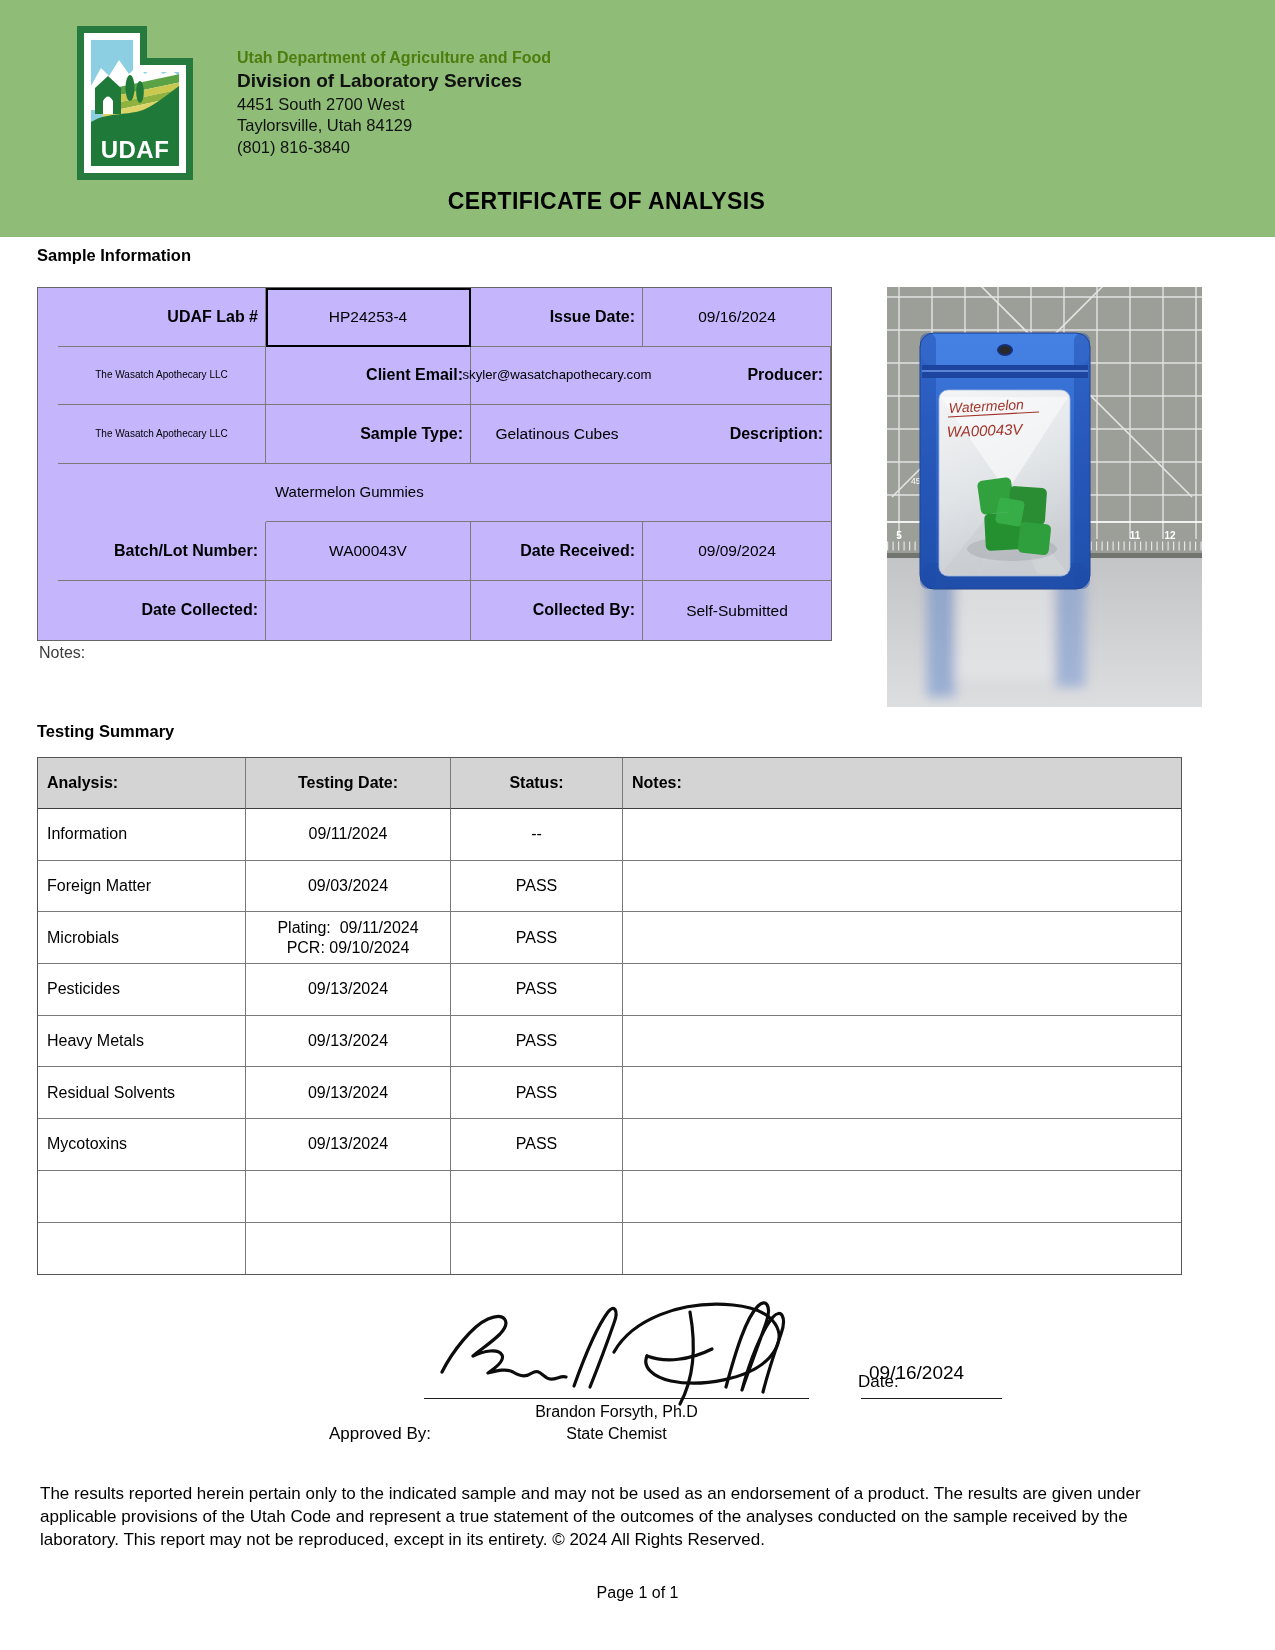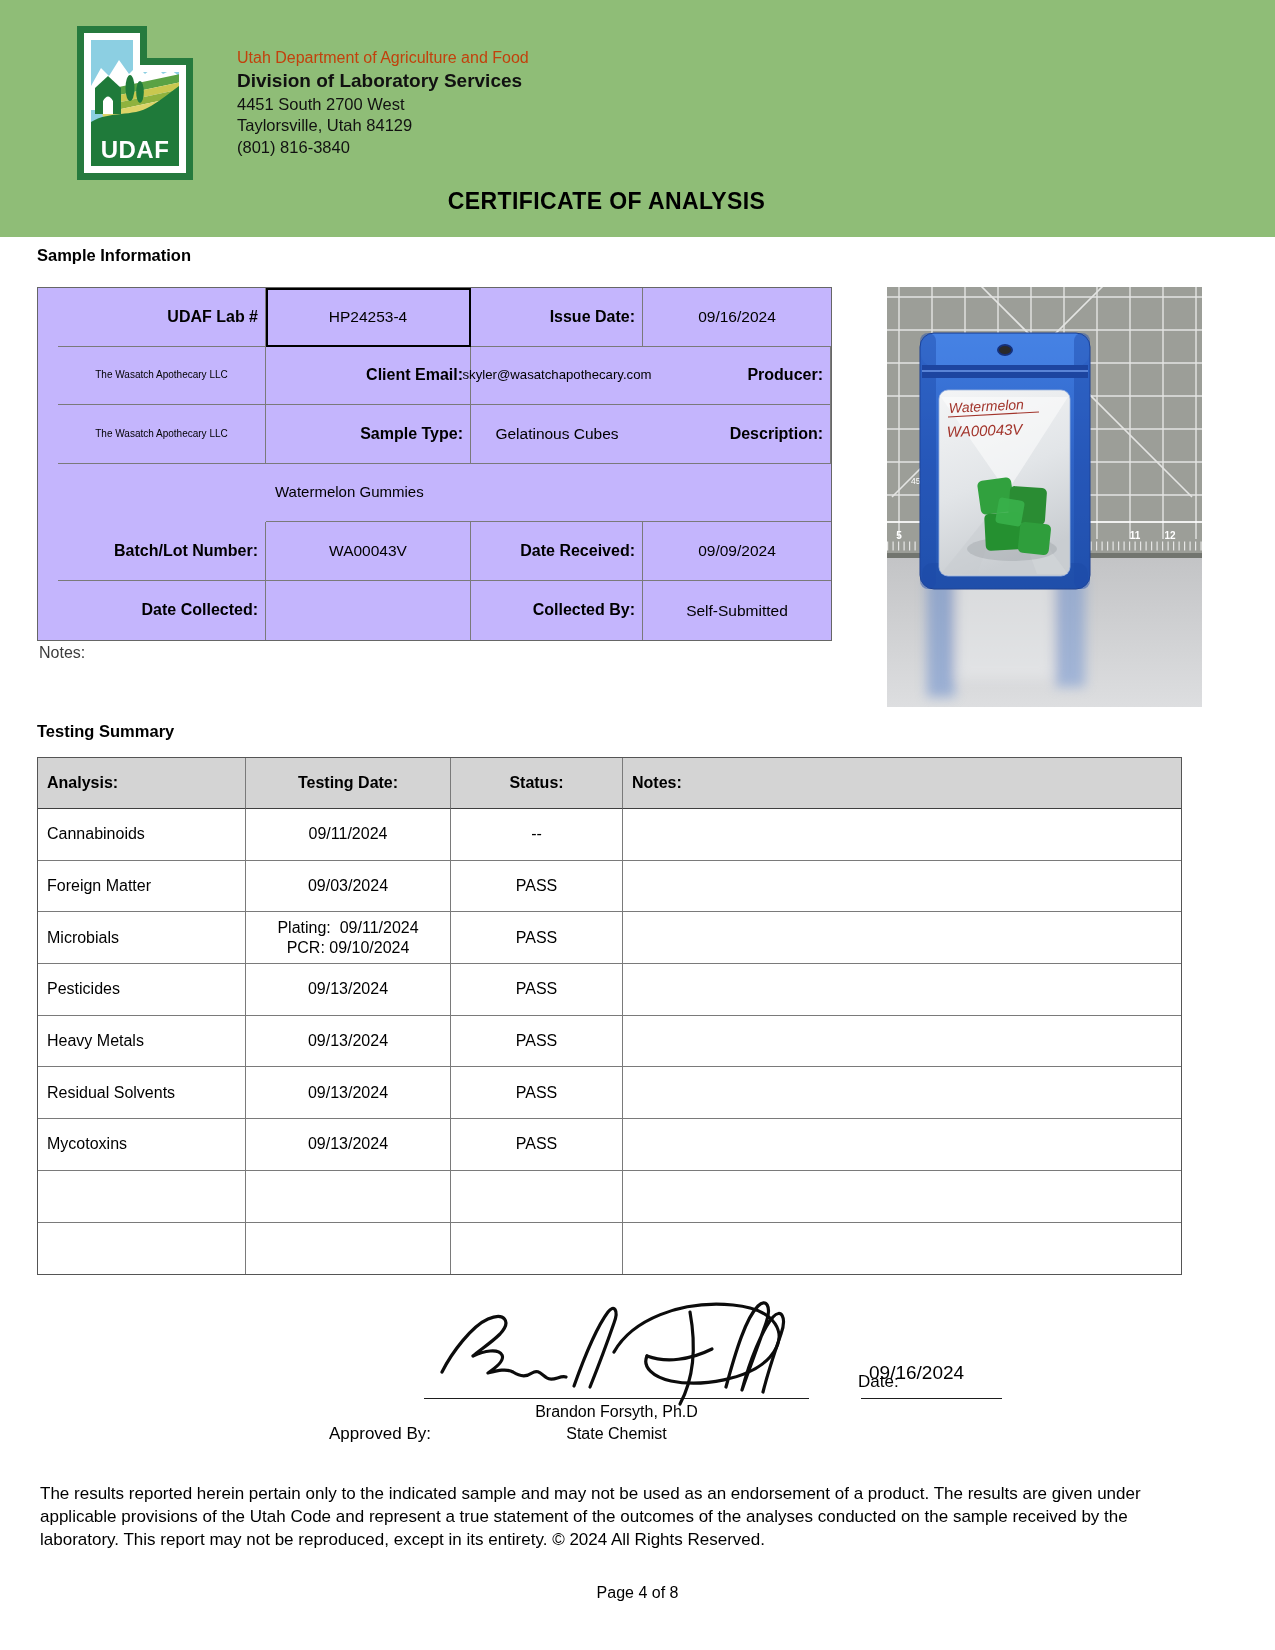--- a/index.html
+++ b/index.html
@@ -3,21 +3,21 @@
 <meta charset="utf-8">
 <style>
   html,body{margin:0;padding:0;background:#fff;}
   .page{position:relative;width:1275px;height:1650px;background:#ffffff;
         font-family:"Liberation Sans",sans-serif;color:#000;overflow:hidden;}
 
   
   .green-band{position:absolute;left:0;top:0;width:1275px;height:237px;background:#8fbd77;}
   .logo{position:absolute;left:75px;top:24px;}
   .org-block{position:absolute;left:237px;top:47px;line-height:1.33;}
-  .org-sub{font-size:16px;color:#c2410c;}
+  .org-sub{font-size:16px;color:#4d7c0f;font-weight:bold;}
   .org-main{font-size:19px;font-weight:bold;color:#111;}
   .org-line{font-size:16.5px;color:#111;}
   .coa-title{position:absolute;left:0;top:188px;width:1213px;text-align:center;
              font-size:23px;font-weight:bold;letter-spacing:.4px;}
 
   
   .section-title{position:absolute;font-size:16.5px;font-weight:bold;}
   #sample-title{left:37px;top:246px;}
   #testing-title{left:37px;top:722px;}
 
@@ -246,21 +246,21 @@
   </svg>
 
   <div class="section-title" id="testing-title">Testing Summary</div>
 
   <div class="test-table">
     <div class="tcell head leftal">Analysis:</div>
     <div class="tcell head">Testing Date:</div>
     <div class="tcell head">Status:</div>
     <div class="tcell head leftal last-col">Notes:</div>
 
-    <div class="tcell leftal">Cannabinoids</div>
+    <div class="tcell leftal">Information</div>
     <div class="tcell dates">09/11/2024</div>
     <div class="tcell">--</div>
     <div class="tcell last-col"></div>
 
     <div class="tcell leftal">Foreign Matter</div>
     <div class="tcell dates">09/03/2024</div>
     <div class="tcell">PASS</div>
     <div class="tcell last-col"></div>
 
     <div class="tcell leftal">Microbials</div>
@@ -314,15 +314,15 @@
       <path d="M262,22 C268,55 266,88 252,114"></path>
     </g>
   </svg>
   <div class="date-label">Date:</div>
   <div class="date-line"></div>
   <div class="date-value">09/16/2024</div>
   <div class="signer-name">Brandon Forsyth, Ph.D</div>
   <div class="signer-title">State Chemist</div>
 
   <div class="disclaimer">The results reported herein pertain only to the indicated sample and may not be used as an endorsement of a product. The results are given under applicable provisions of the Utah Code and represent a true statement of the outcomes of the analyses conducted on the sample received by the laboratory. This report may not be reproduced, except in its entirety. © 2024 All Rights Reserved.</div>
-  <div class="page-label">Page 4 of 8</div>
+  <div class="page-label">Page 1 of 1</div>
 
 </div>
 
 </body></html>

